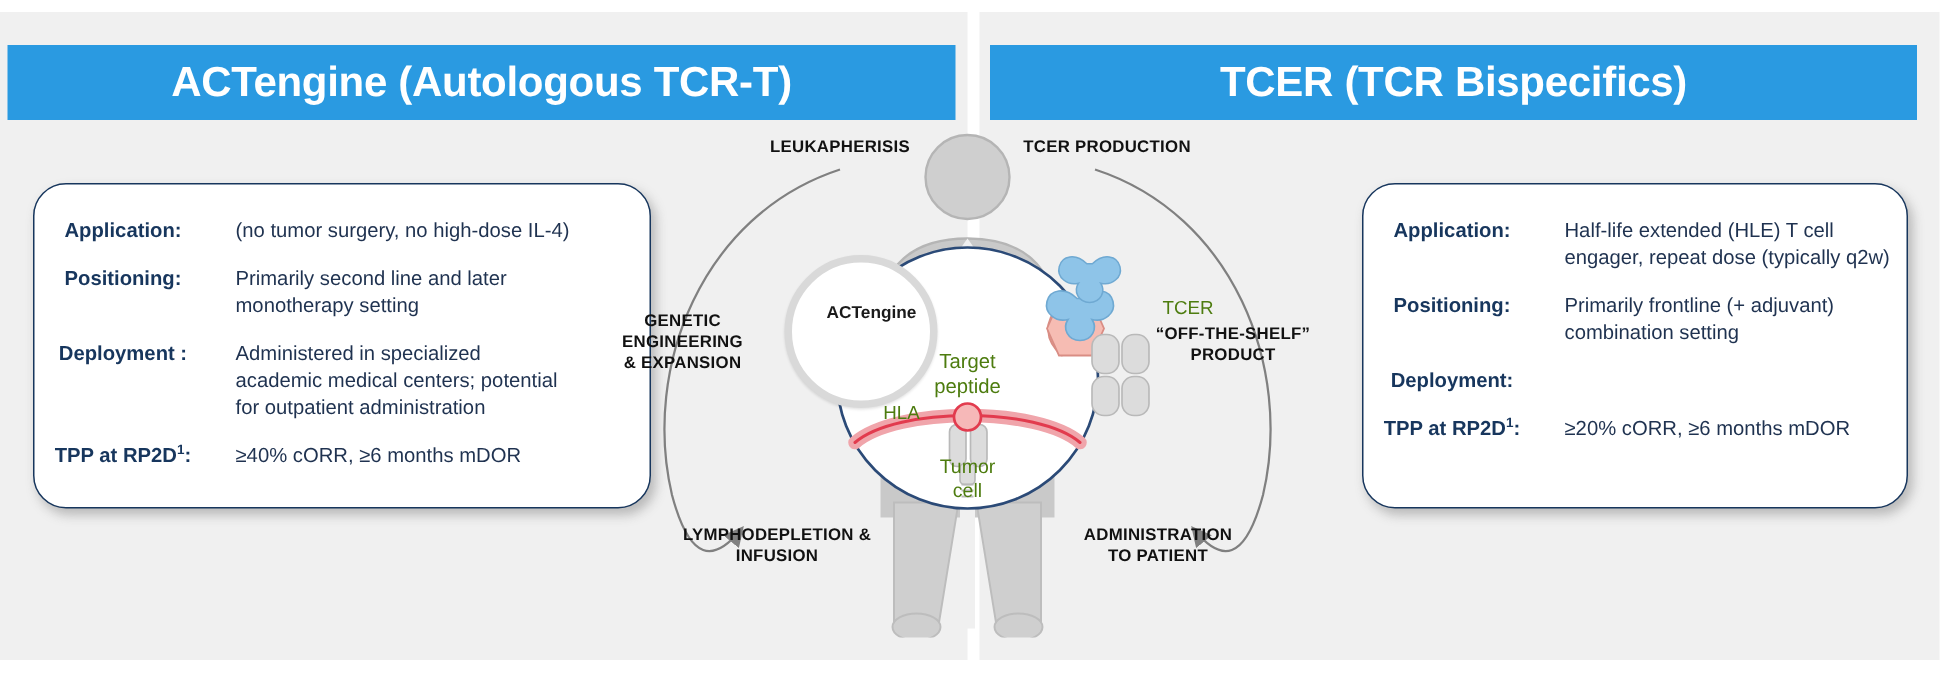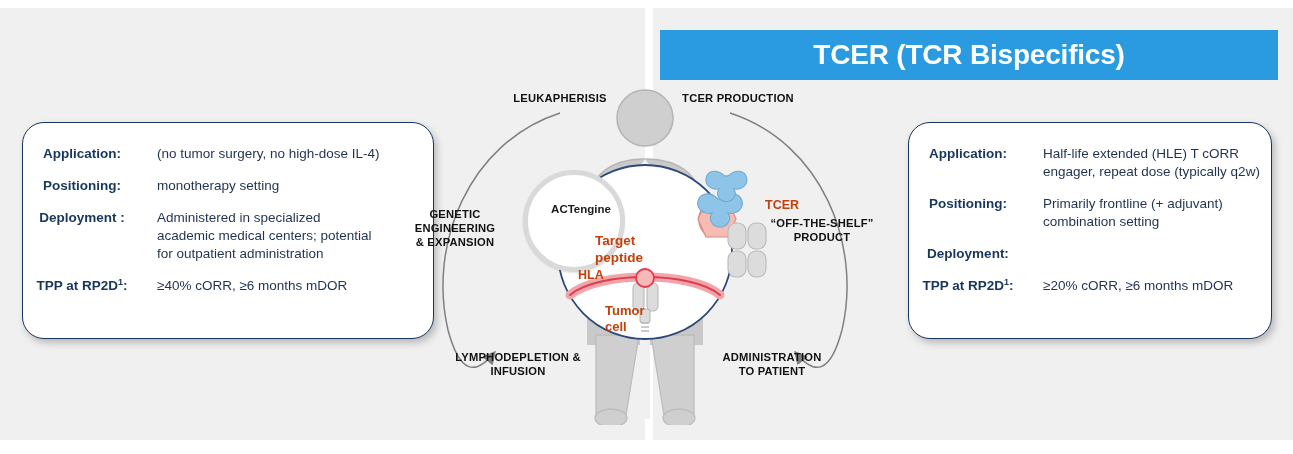--- a/index.html
+++ b/index.html
@@ -35,51 +35,55 @@
 
   
   .center{position:absolute;left:390px;top:85px;width:510px;height:340px;}
 
   .stepLbl{position:absolute;color:#111111;font-size:11.2px;font-weight:bold;
            text-align:center;line-height:14px;letter-spacing:.2px;white-space:pre-line;}
 
   
   .person{position:absolute;left:0;top:0;width:510px;height:340px;}
 
-  .cellLbl{position:absolute;color:#c2410c;font-weight:bold;}
+  .cellLbl{position:absolute;color:#4d7c0f;font-weight:normal;text-align:center;}
 
   .actcircle{position:absolute;left:133px;top:85px;width:92px;height:92px;
              border-radius:50%;background:#ffffff;border:5px solid #d9d9d9;
              box-shadow:0 1px 2px rgba(0,0,0,.12);}
   .actlabel{position:absolute;left:149px;top:118px;width:84px;text-align:center;
             font-size:11.5px;font-weight:bold;color:#1a1a1a;}
 </style>
 </head>
 <body>
 
 <div id="root">
 
   <div class="panel left"></div>
   <div class="panel right"></div>
 
+  <div class="hdr left">
+    <span class="hdr-txt">ACTengine (Autologous TCR-T)</span>
+  </div>
   <div class="hdr right">
     <span class="hdr-txt">TCER (TCR Bispecifics)</span>
   </div>
 
   <div class="card left">
     <div class="rows">
       <div class="row">
         <div class="lbl">Application:</div>
         <div class="val">
           <span class="sub">(no tumor surgery, no high-dose IL-4)</span>
         </div>
       </div>
       <div class="row">
         <div class="lbl">Positioning:</div>
         <div class="val">
+          <span class="sub">Primarily second line and later</span>
           <span class="sub">monotherapy setting</span>
         </div>
       </div>
       <div class="row">
         <div class="lbl">Deployment :</div>
         <div class="val">
           <span class="sub">Administered in specialized</span>
           <span class="sub">academic medical centers; potential</span>
           <span class="sub">for outpatient administration</span>
         </div>
@@ -91,21 +95,21 @@
         </div>
       </div>
     </div>
   </div>
 
   <div class="card right">
     <div class="rows">
       <div class="row">
         <div class="lbl">Application:</div>
         <div class="val">
-          <span class="sub">Half-life extended (HLE) T cORR</span>
+          <span class="sub">Half-life extended (HLE) T cell</span>
           <span class="sub">engager, repeat dose (typically q2w)</span>
         </div>
       </div>
       <div class="row">
         <div class="lbl">Positioning:</div>
         <div class="val">
           <span class="sub">Primarily frontline (+ adjuvant)</span>
           <span class="sub">combination setting</span>
         </div>
       </div>

